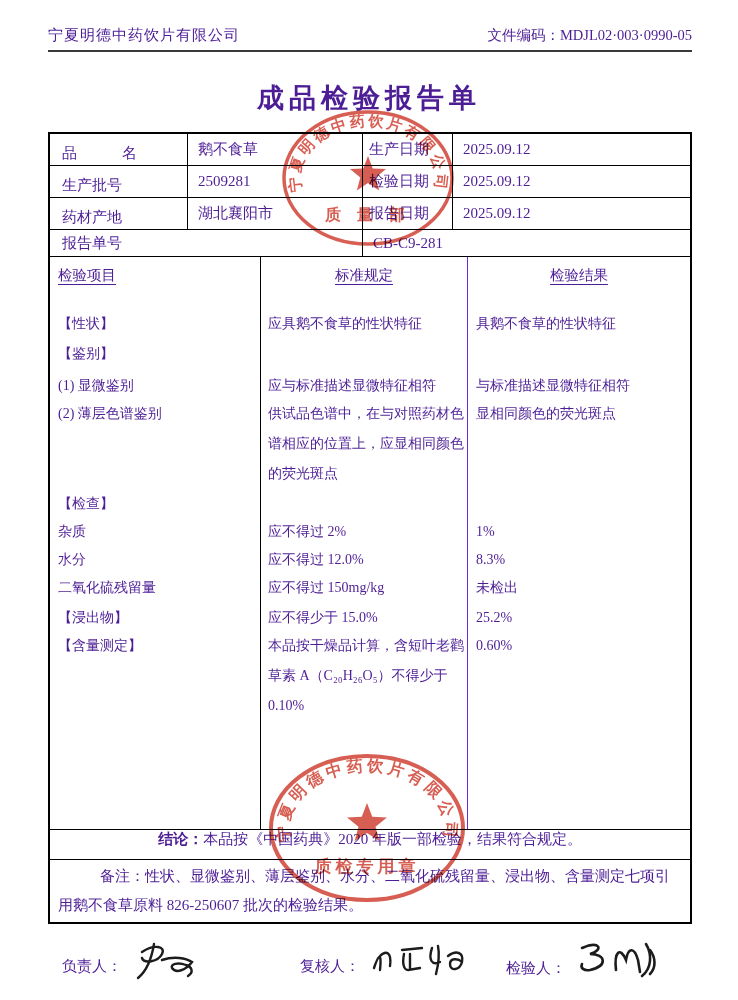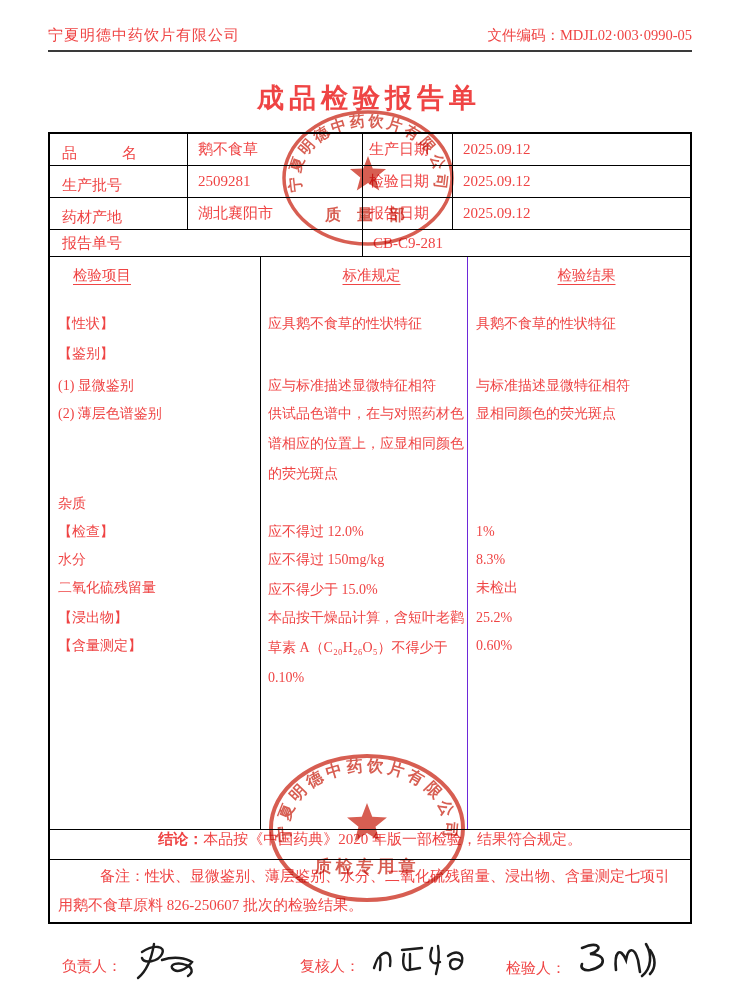--- a/index.html
+++ b/index.html
@@ -1,19 +1,19 @@
 <!DOCTYPE html>
 <html><head>
 <meta charset="utf-8">
 <style>
   * { margin:0; padding:0; box-sizing:border-box; }
   html,body { background:#e8e8e8; }
   .page {
     position:relative; width:738px; height:1000px; background:#ffffff;
-    font-family:"Liberation Serif","DejaVu Serif",serif; color:#ef4444; overflow:hidden;
+    font-family:"Liberation Serif","DejaVu Serif",serif; color:#4c1d95; overflow:hidden;
     margin:0 auto;
   }
   
   .doc-header {
     position:absolute; left:48px; top:26px; width:644px;
     display:flex; justify-content:space-between; align-items:flex-end;
     border-bottom:2px solid #3a3a3a; padding-bottom:5px;
   }
   .company-name { font-size:15px; letter-spacing:1px; }
   .doc-code { font-size:14.5px; }
@@ -36,21 +36,21 @@
   .i-c4 { flex:1; padding-left:10px; border-left:1px solid #000; align-self:stretch; display:flex; align-items:center; }
   .i-m1 { width:312px; padding-left:12px; }
   .i-m2 { flex:1; padding-left:10px; border-left:1px solid #000; align-self:stretch; display:flex; align-items:center; }
   
   .mt { display:flex; height:573px; border-bottom:1px solid #000; font-size:14px; }
   .mt-col { display:flex; flex-direction:column; }
   .mt-c1 { width:210px; }
   .mt-c2 { width:207px; border-left:1px solid #000; }
   .mt-c3 { flex:1; border-left:1px solid #6d28d9; }
   .mt-head { height:52px; padding-top:9px; font-size:14.5px; }
-  .mt-head span { text-decoration:underline; text-underline-offset:4px;margin-left:15px; }
+  .mt-head span { text-decoration:underline; text-underline-offset:4px; }
   .mt-head.left { padding-left:8px; }
   .mt-head.center { text-align:center; }
   .slot { line-height:30px; overflow:hidden; }
   .mt-c1 .slot { padding-left:8px; }
   .mt-c2 .slot { padding-left:7px; padding-right:1px; }
   .mt-c3 .slot { padding-left:8px; padding-right:4px; }
   .s30 { height:30px; } .s32 { height:32px; } .s28 { height:28px; } .s90 { height:90px; }
   .sfill { flex:1; }
   
   .conclusion-row {
@@ -109,34 +109,35 @@
       <div class="i-m2">CB-C9-281</div>
     </div>
 
     <div class="mt">
       <div class="mt-col mt-c1">
         <div class="mt-head left"><span>检验项目</span></div>
         <div class="slot s30">【性状】</div>
         <div class="slot s32">【鉴别】</div>
         <div class="slot s28">(1) 显微鉴别</div>
         <div class="slot s90">(2) 薄层色谱鉴别</div>
+        <div class="slot s28">【检查】</div>
         <div class="slot s28">杂质</div>
-        <div class="slot s28">【检查】</div>
         <div class="slot s28">水分</div>
         <div class="slot s30">二氧化硫残留量</div>
         <div class="slot s28">【浸出物】</div>
         <div class="slot sfill">【含量测定】</div>
       </div>
       <div class="mt-col mt-c2">
         <div class="mt-head center"><span>标准规定</span></div>
         <div class="slot s30">应具鹅不食草的性状特征</div>
         <div class="slot s32"></div>
         <div class="slot s28">应与标准描述显微特征相符</div>
         <div class="slot s90">供试品色谱中，在与对照药材色谱相应的位置上，应显相同颜色的荧光斑点</div>
         <div class="slot s28"></div>
+        <div class="slot s28">应不得过 2%</div>
         <div class="slot s28">应不得过 12.0%</div>
         <div class="slot s30">应不得过 150mg/kg</div>
         <div class="slot s28">应不得少于 15.0%</div>
         <div class="slot sfill">本品按干燥品计算，含短叶老鹳草素 A（C₂₀H₂₆O₅）不得少于 0.10%</div>
       </div>
       <div class="mt-col mt-c3">
         <div class="mt-head center"><span>检验结果</span></div>
         <div class="slot s30">具鹅不食草的性状特征</div>
         <div class="slot s32"></div>
         <div class="slot s28">与标准描述显微特征相符</div>

